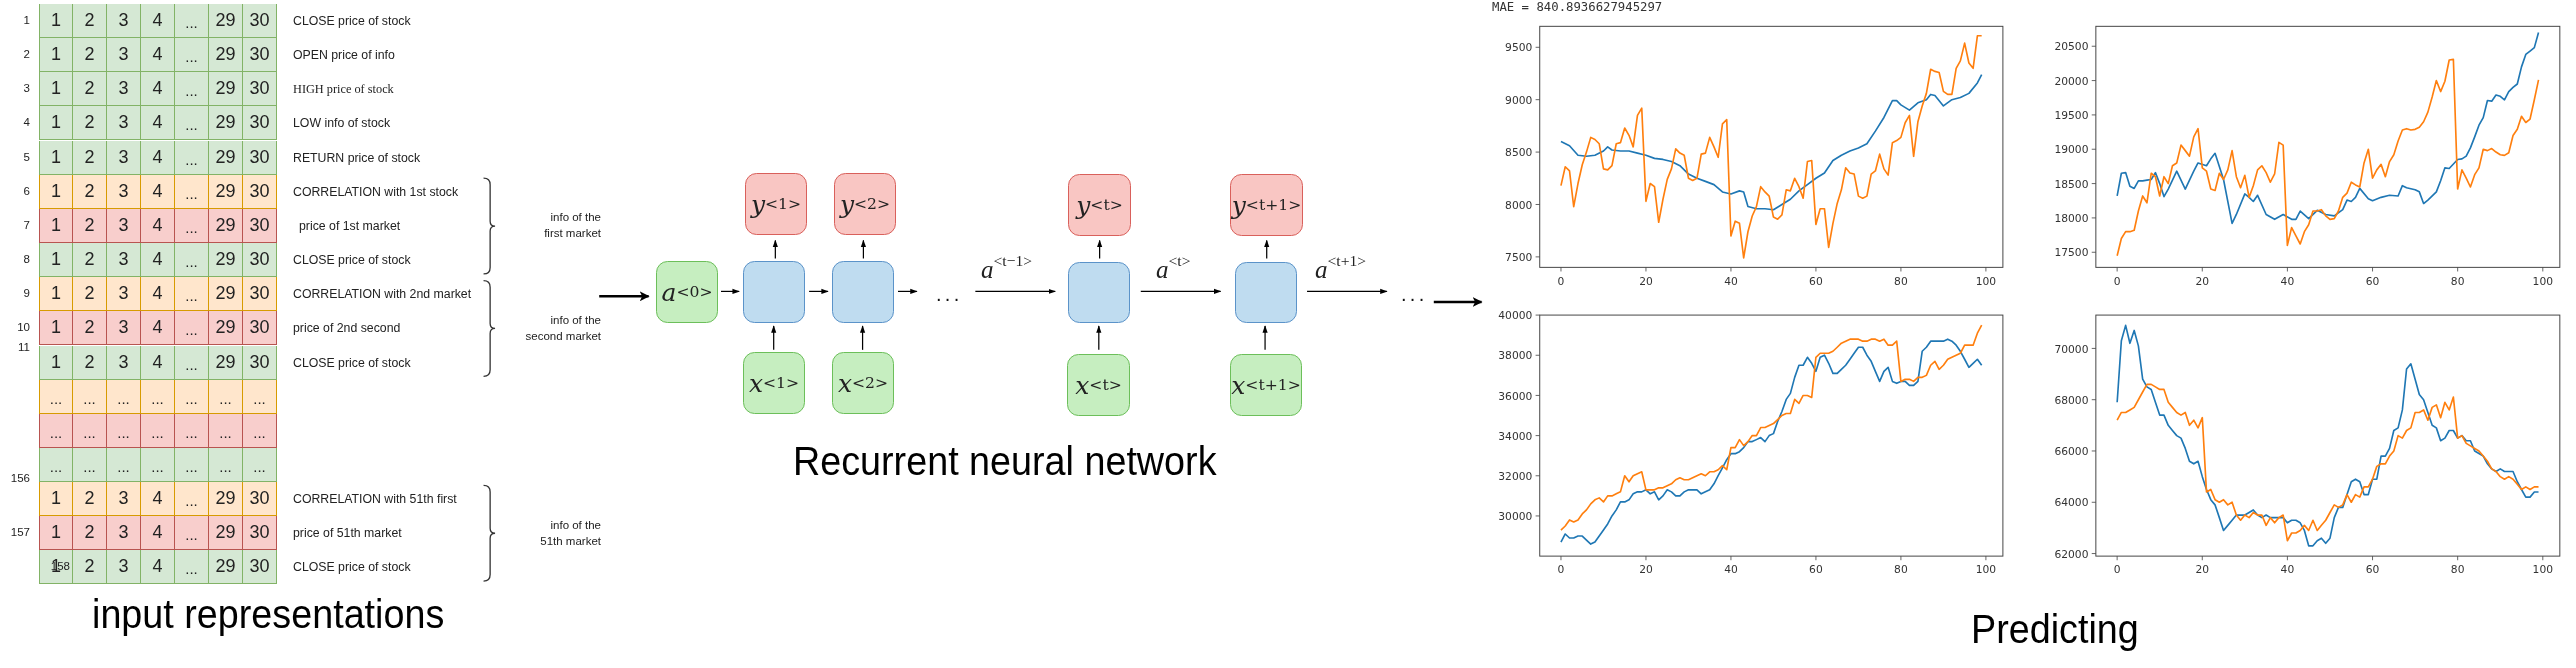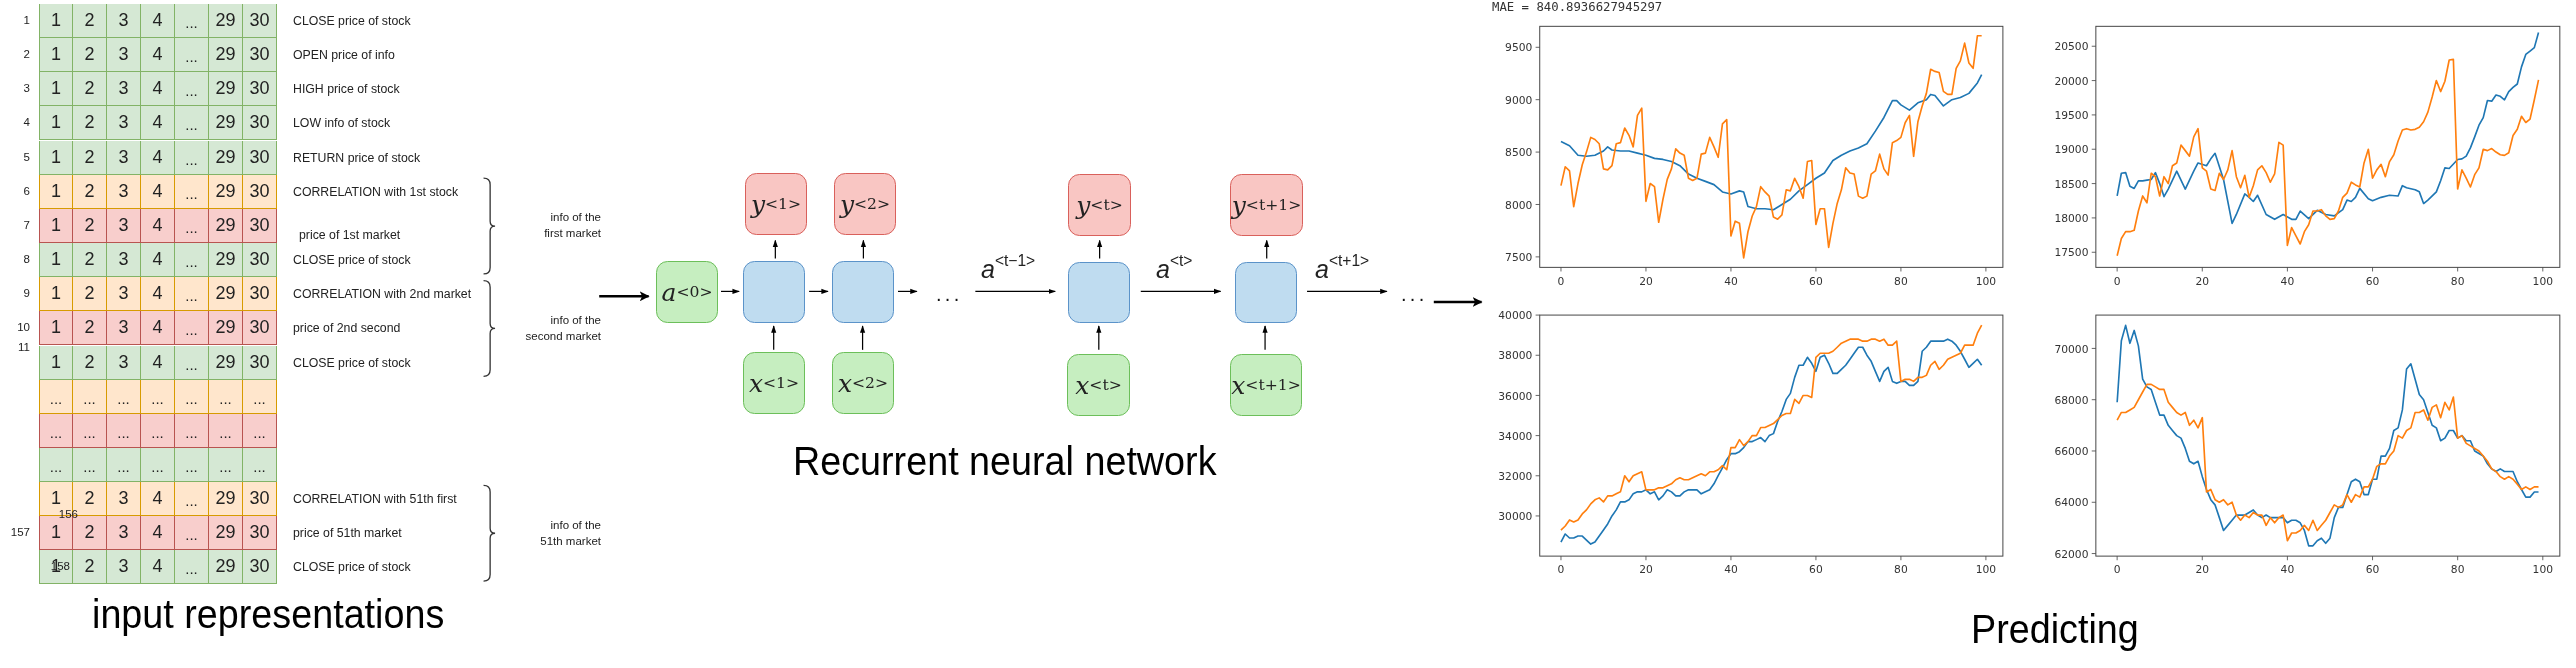--- a/index.html
+++ b/index.html
@@ -24,21 +24,21 @@
   .caption { position:absolute; font-size:41px; color:#000; white-space:nowrap; transform:scaleX(0.92); transform-origin:left top; }
 
   
   .node { position:absolute; box-sizing:border-box; border-radius:11.5px; display:flex;
           align-items:center; justify-content:center; font-family:"DejaVu Serif", serif; }
   .node.green { background:#c6eec0; border:1.2px solid #6cbf5a; }
   .node.red { background:#f9c6c3; border:1.2px solid #d9605b; }
   .node.blue { background:#bfdcf0; border:1.2px solid #5b93c9; }
   .sym { font-style:italic; font-size:25px; }
   .sup { font-size:15.6px; font-style:normal; vertical-align:12.3px; }
-  .alabel { position:absolute; font-family:Liberation Sans, sans-serif; white-space:nowrap; }
+  .alabel { position:absolute; font-family:Liberation Serif, serif; white-space:nowrap; }
   .ellipsis { position:absolute; font-size:20px; letter-spacing:3.3px; color:#111; }
 
   
   .mae { position:absolute; left:1492px; top:0px; font-family:"DejaVu Sans Mono", monospace; font-size:12.3px; color:#333; }
   svg text { font-family:"DejaVu Sans", sans-serif; }
 </style>
 </head>
 <body>
 
 <div id="table">
@@ -204,32 +204,32 @@
     <div class="rownum" style="left: 0px; top: 151px;">5</div>
     <div class="rownum" style="left: 0px; top: 185px;">6</div>
     <div class="rownum" style="left: 0px; top: 219px;">7</div>
     <div class="rownum" style="left: 0px; top: 253px;">8</div>
     <div class="rownum" style="left: 0px; top: 287px;">9</div>
     <div class="rownum" style="left: 0px; top: 321px;">10</div>
     <div class="rownum" style="left: 0px; top: 341px;">11</div>
     <div class="rownum" style="left: 0px; top: 390px;"></div>
     <div class="rownum" style="left: 0px; top: 424px;"></div>
     <div class="rownum" style="left: 0px; top: 458px;"></div>
-    <div class="rownum" style="left: 0px; top: 508px; padding-left: 48px;">156</div>
+    <div class="rownum" style="left: 0px; top: 472px;">156</div>
     <div class="rownum" style="left: 0px; top: 526px;">157</div>
     <div class="rownum" style="left: 0px; top: 560px; margin-left: 40px;">158</div>
   </div>
 <div id="rowdescs">
     <div class="rowdesc" style="top: 14px;">CLOSE price of stock</div>
     <div class="rowdesc" style="top: 48px;">OPEN price of info</div>
-    <div class="rowdesc" style="top: 82px;">HIGH price of stock</div>
+    <div class="rowdesc" style="top: 82px; font-family: Liberation Serif, serif;">HIGH price of stock</div>
     <div class="rowdesc" style="top: 116px;">LOW info of stock</div>
     <div class="rowdesc" style="top: 151px;">RETURN price of stock</div>
     <div class="rowdesc" style="top: 185px;">CORRELATION with 1st stock</div>
-    <div class="rowdesc" style="top: 228px; padding-left: 6px;">price of 1st market</div>
+    <div class="rowdesc" style="top: 219px; padding-left: 6px;">price of 1st market</div>
     <div class="rowdesc" style="top: 253px;">CLOSE price of stock</div>
     <div class="rowdesc" style="top: 287px;">CORRELATION with 2nd market</div>
     <div class="rowdesc" style="top: 321px;">price of 2nd second</div>
     <div class="rowdesc" style="top: 356px;">CLOSE price of stock</div>
     <div class="rowdesc" style="top: 390px;"></div>
     <div class="rowdesc" style="top: 424px;"></div>
     <div class="rowdesc" style="top: 458px;"></div>
     <div class="rowdesc" style="top: 492px;">CORRELATION with 51th first</div>
     <div class="rowdesc" style="top: 526px;">price of 51th market</div>
     <div class="rowdesc" style="top: 560px;">CLOSE price of stock</div>

